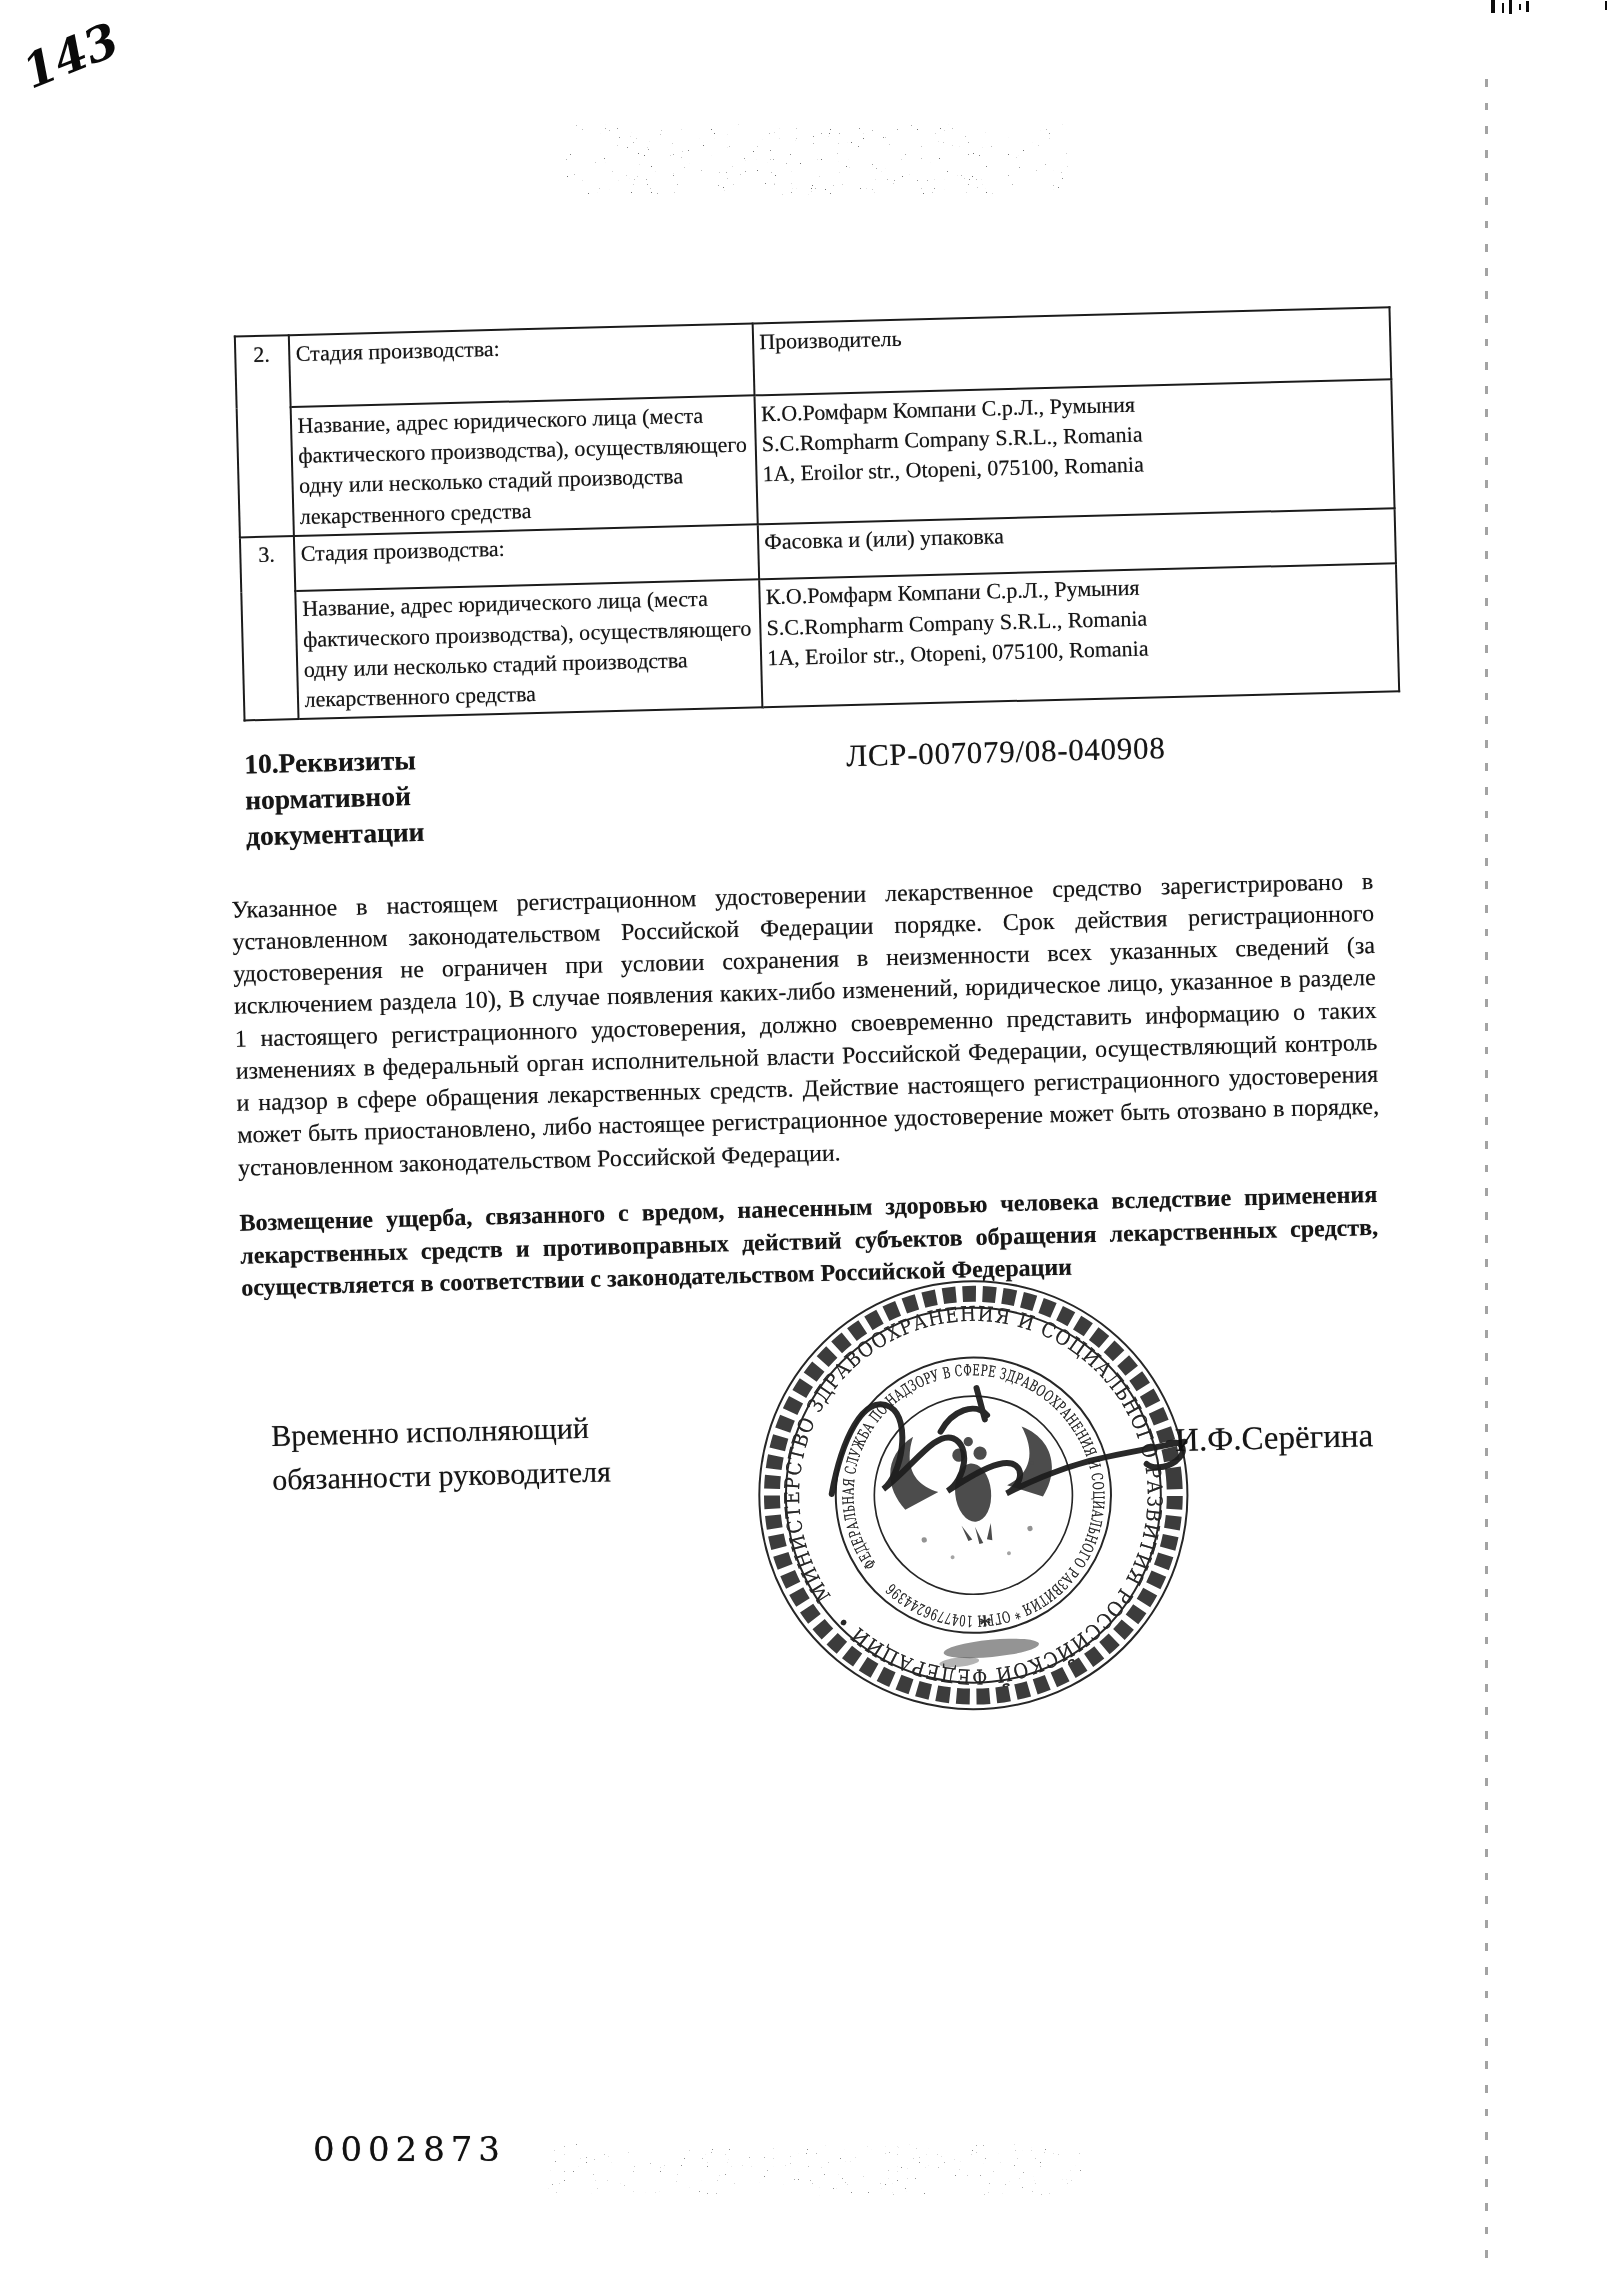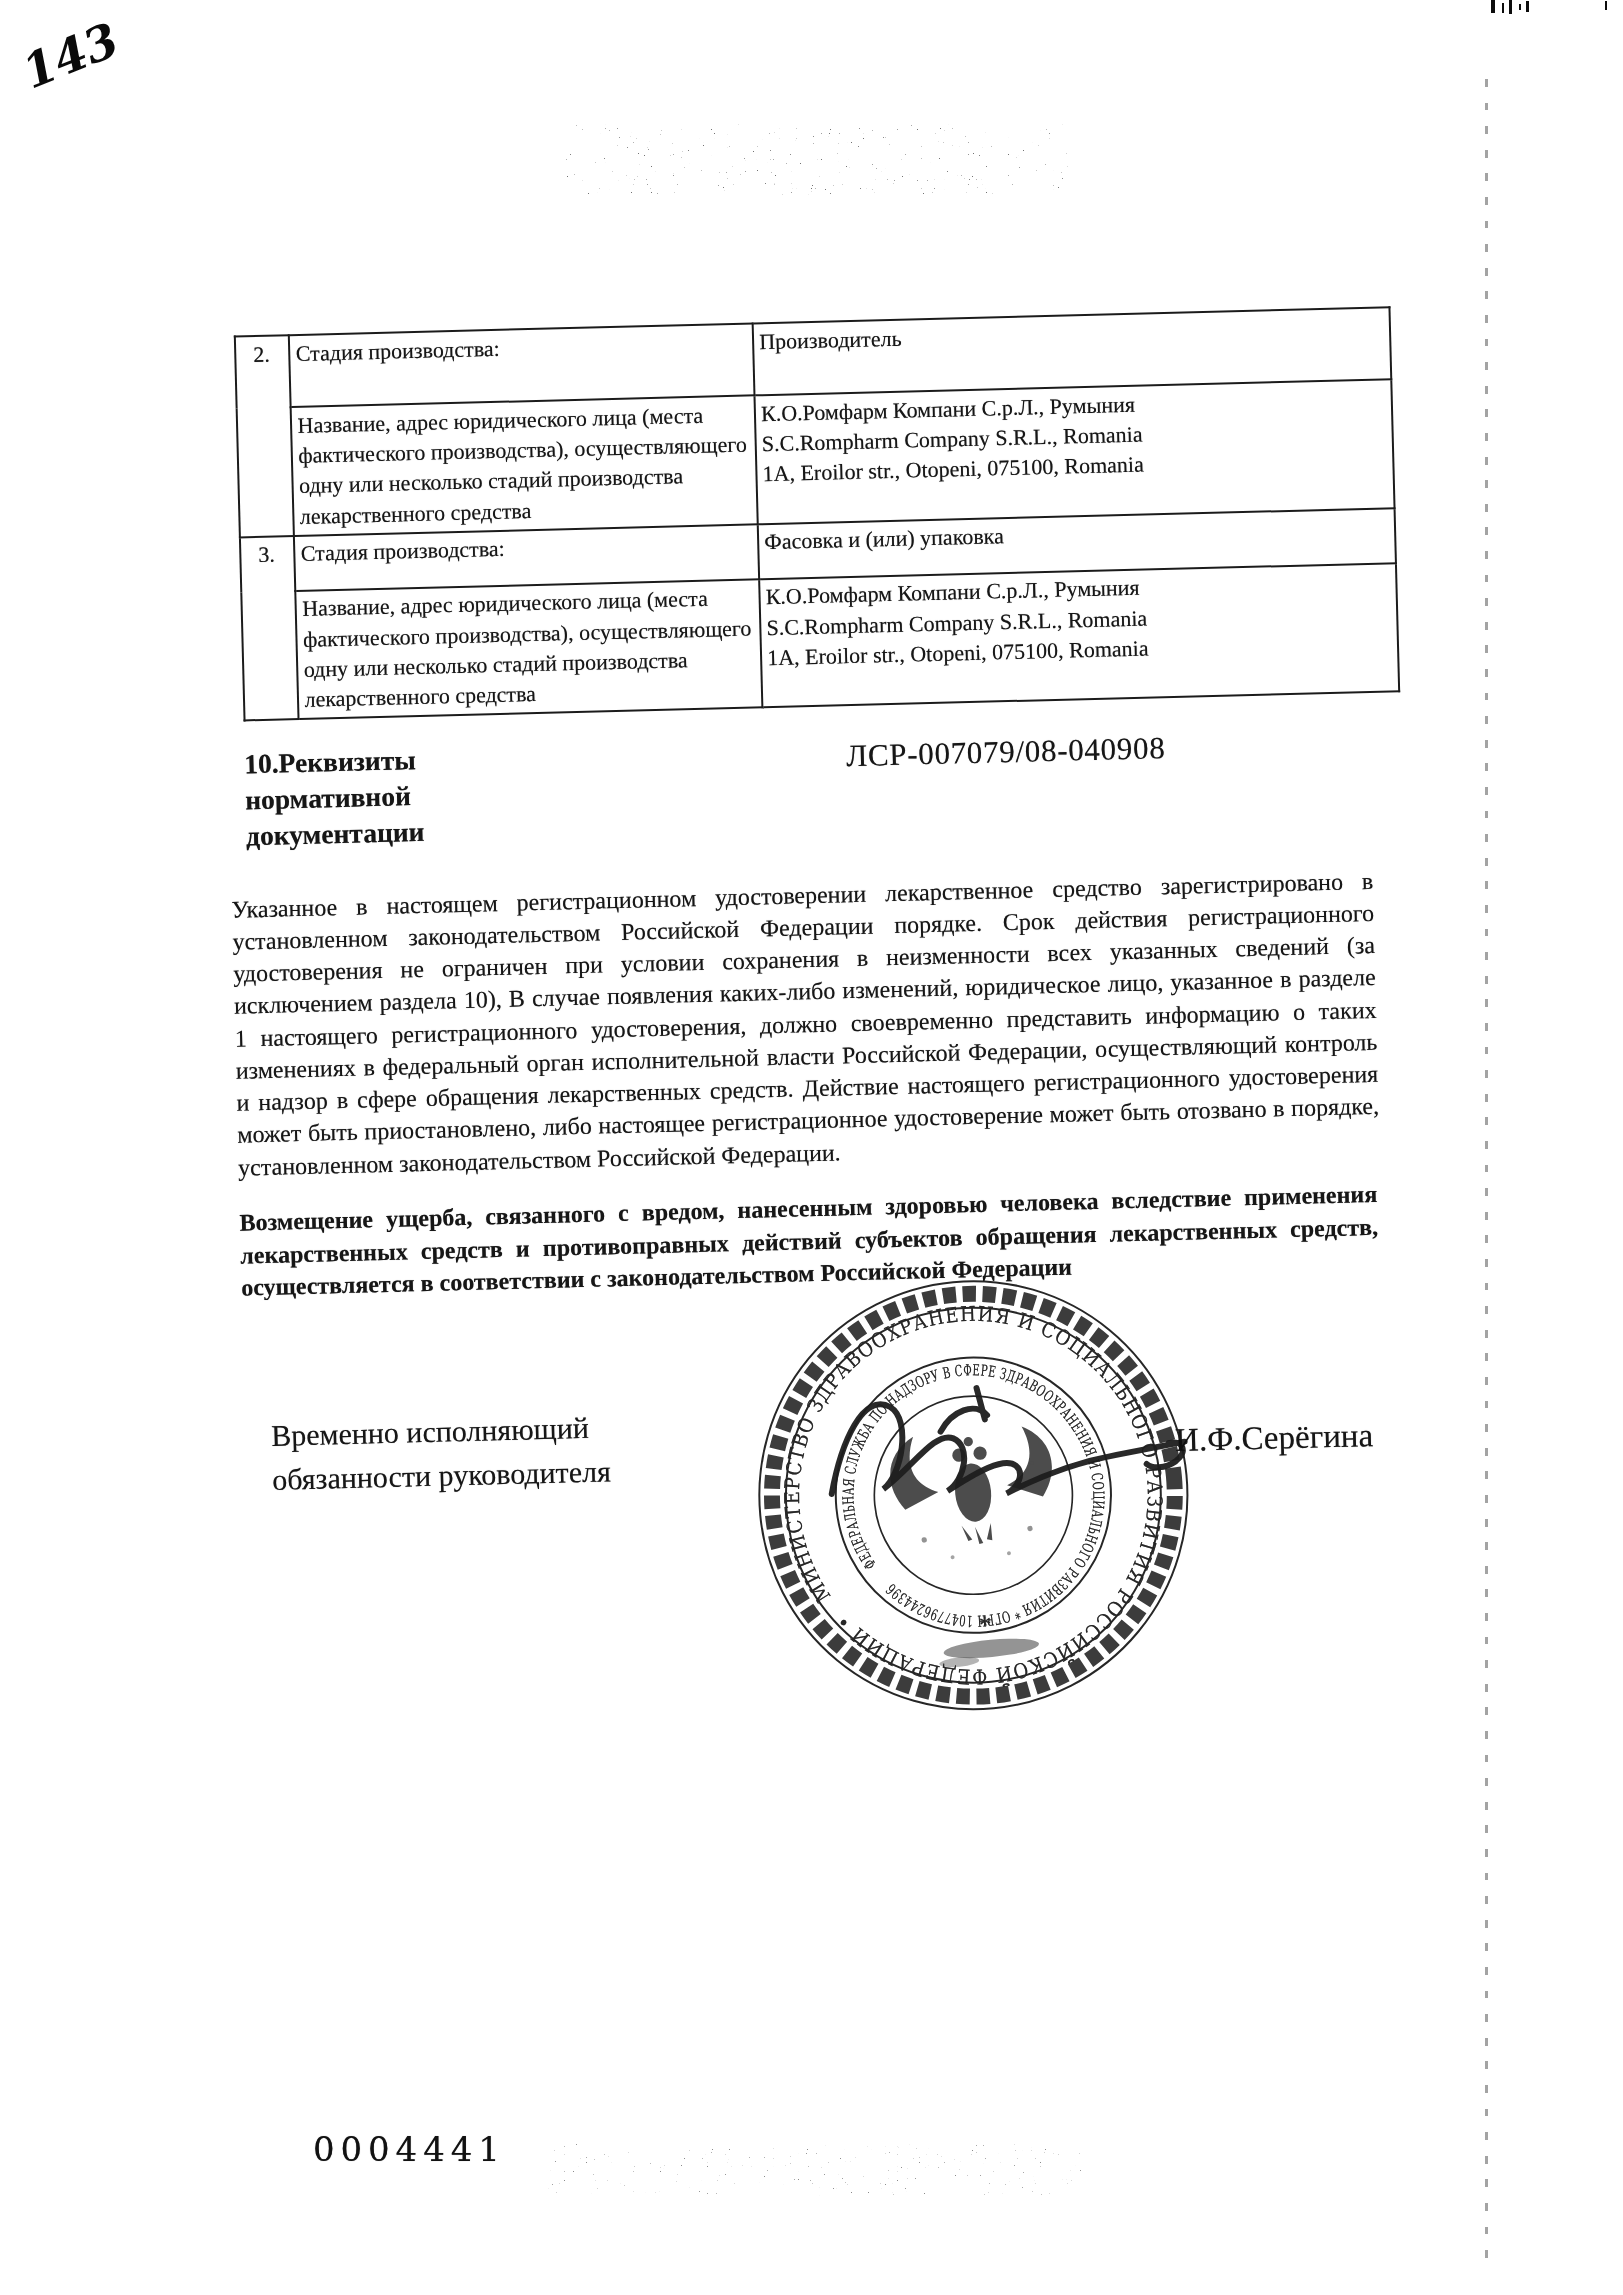--- a/index.html
+++ b/index.html
@@ -187,14 +187,14 @@
 
     <g fill="none" stroke="#0f0f0f" stroke-width="9" stroke-linecap="round" opacity="0.95">
       <path d="M128,318 C150,240 190,170 228,196 C258,218 236,300 206,318 C252,290 292,238 318,252 C344,266 330,316 302,330 C348,306 392,286 408,302 C420,314 408,336 390,342 C440,322 492,306 560,300 C600,296 640,292 664,290"></path>
       <path d="M640,290 C662,286 668,306 648,318 C630,328 612,326 604,318"></path>
       <path d="M300,240 C320,210 356,200 372,222"></path>
       <path d="M360,180 L368,228"></path>
     </g>
   </svg>
 </div>
 
-<div id="serial">0004441</div>
+<div id="serial">0002873</div>
 
 
 </body></html>

